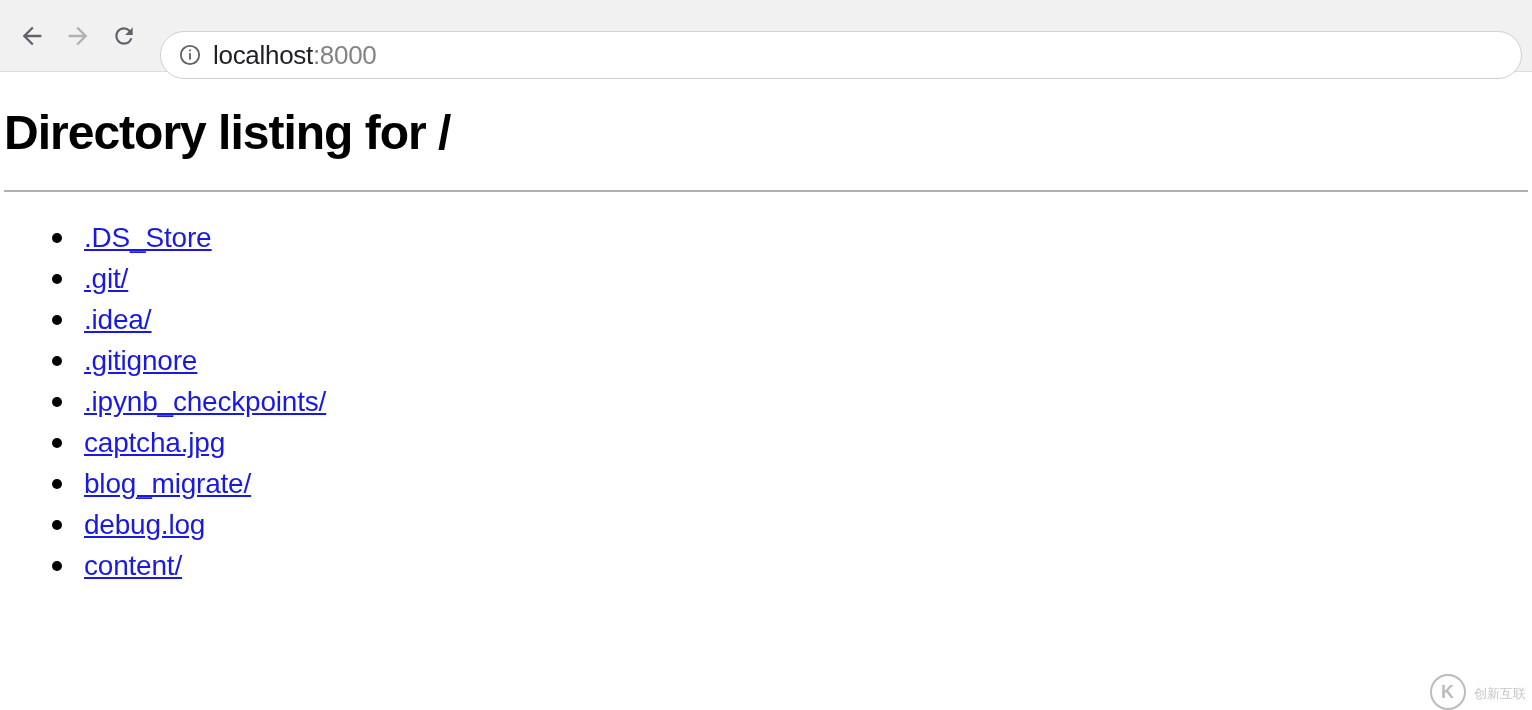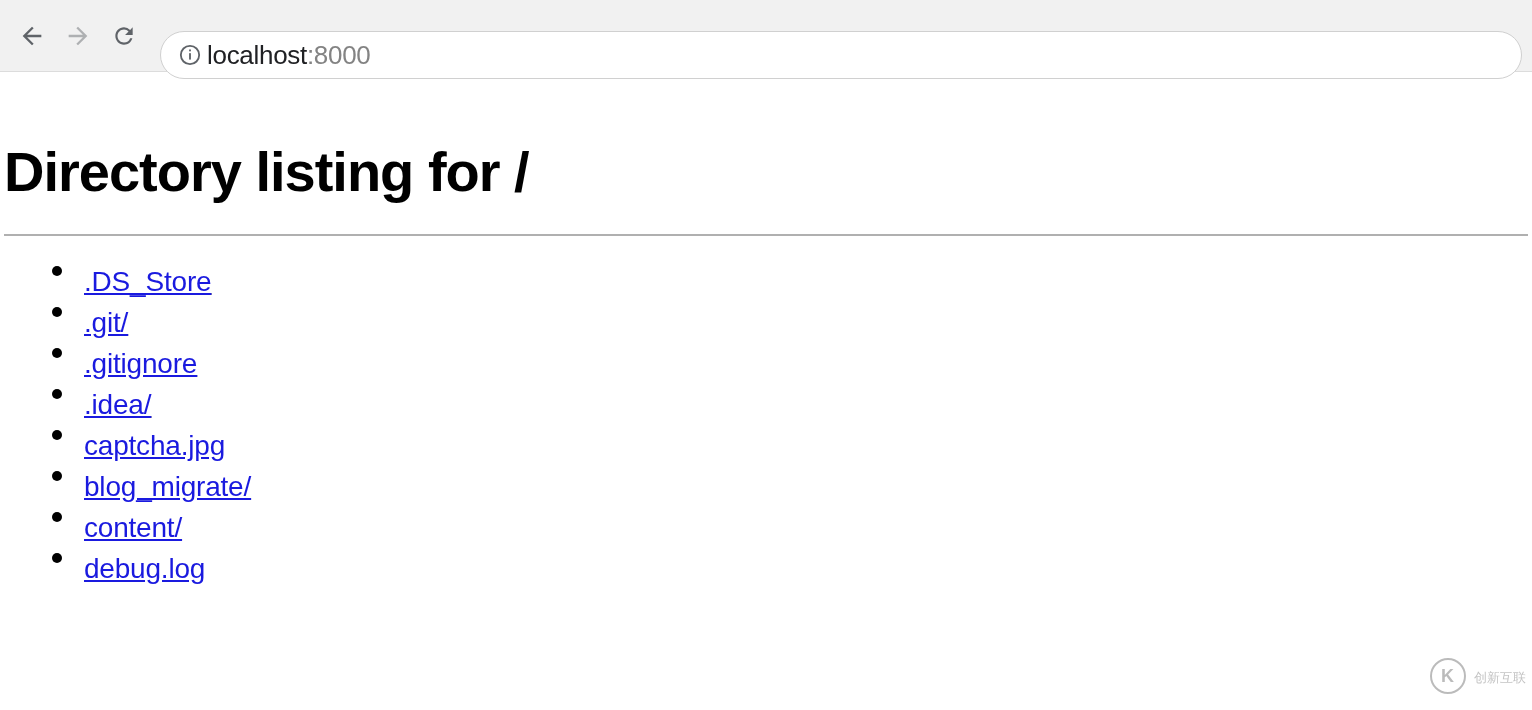--- a/index.html
+++ b/index.html
@@ -38,21 +38,21 @@
     .address-bar {
       flex: 1;
       height: 48px;
       background: #ffffff;
       border: 1px solid #d0d0d0;
       border-radius: 24px;
       display: flex;
       align-items: center;
       padding: 0 18px;
       margin-left: 12px;
-      gap: 6px;
+      gap: 12px;
       margin-top: 39px;
     }
     .info-icon {
       width: 22px;
       height: 22px;
       display: flex;
       align-items: center;
       justify-content: center;
     }
     .url-text {
@@ -63,38 +63,39 @@
     .url-host {
       color: #202124;
     }
     .url-port {
       color: #838383;
     }
     .content {
       padding: 0 0 0 0;
     }
     .page-title {
-      font-size: 56px;
+      font-size: 48px;
       font-weight: 700;
       color: #000000;
       letter-spacing: -1px;
-      margin: 67px 0 30px 4px;
+      margin: 33px 0 30px 4px;
       font-family: "Helvetica Neue", Helvetica, Arial, sans-serif;
     }
     hr {
       border: none;
       border-top: 2px solid #b0b0b0;
       margin: 0 4px 30px 4px;
     }
     ul {
       list-style: none;
       padding-left: 52px;
     }
     li {
       display: flex;
+      align-items: center;
       margin-bottom: 9px;
       text-decoration: underline;
     }
     .bullet {
       width: 10px;
       height: 10px;
       background: #000000;
       border-radius: 50%;
       margin-right: 22px;
       flex-shrink: 0;
@@ -102,21 +103,21 @@
     .file-link {
       font-size: 28px;
       color: #1a1adf;
       text-decoration: underline;
       cursor: pointer;
       font-family: "Helvetica Neue", Helvetica, Arial, sans-serif;
       letter-spacing: -0.2px;
     }
     .watermark {
       position: absolute;
-      bottom: 16px;
+      bottom: 0;
       right: 6px;
       opacity: 0.5;
     }
     .watermark-text {
       font-size: 13px;
       color: #888;
       font-family: Arial, sans-serif;
     }
     .watermark-icon {
       width: 36px;
@@ -172,41 +173,45 @@
     <li>
       <span class="bullet"></span>
       <a class="file-link">.DS_Store</a>
     </li>
     <li>
       <span class="bullet"></span>
       <a class="file-link">.git/</a>
     </li>
     <li>
       <span class="bullet"></span>
+      <a class="file-link">.idea/</a>
+    </li>
+    <li>
+      <span class="bullet"></span>
       <a class="file-link">.gitignore</a>
     </li>
     <li>
       <span class="bullet"></span>
-      <a class="file-link">.idea/</a>
+      <a class="file-link">.ipynb_checkpoints/</a>
     </li>
     <li>
       <span class="bullet"></span>
       <a class="file-link">captcha.jpg</a>
     </li>
     <li>
       <span class="bullet"></span>
       <a class="file-link">blog_migrate/</a>
     </li>
     <li>
       <span class="bullet"></span>
+      <a class="file-link">debug.log</a>
+    </li>
+    <li>
+      <span class="bullet"></span>
       <a class="file-link">content/</a>
-    </li>
-    <li>
-      <span class="bullet"></span>
-      <a class="file-link">debug.log</a>
     </li>
   </ul>
 </div>
 
 <div class="watermark">
   <span class="watermark-icon">K</span>
   <span class="watermark-text">创新互联</span>
 </div>
 
 </body></html>

